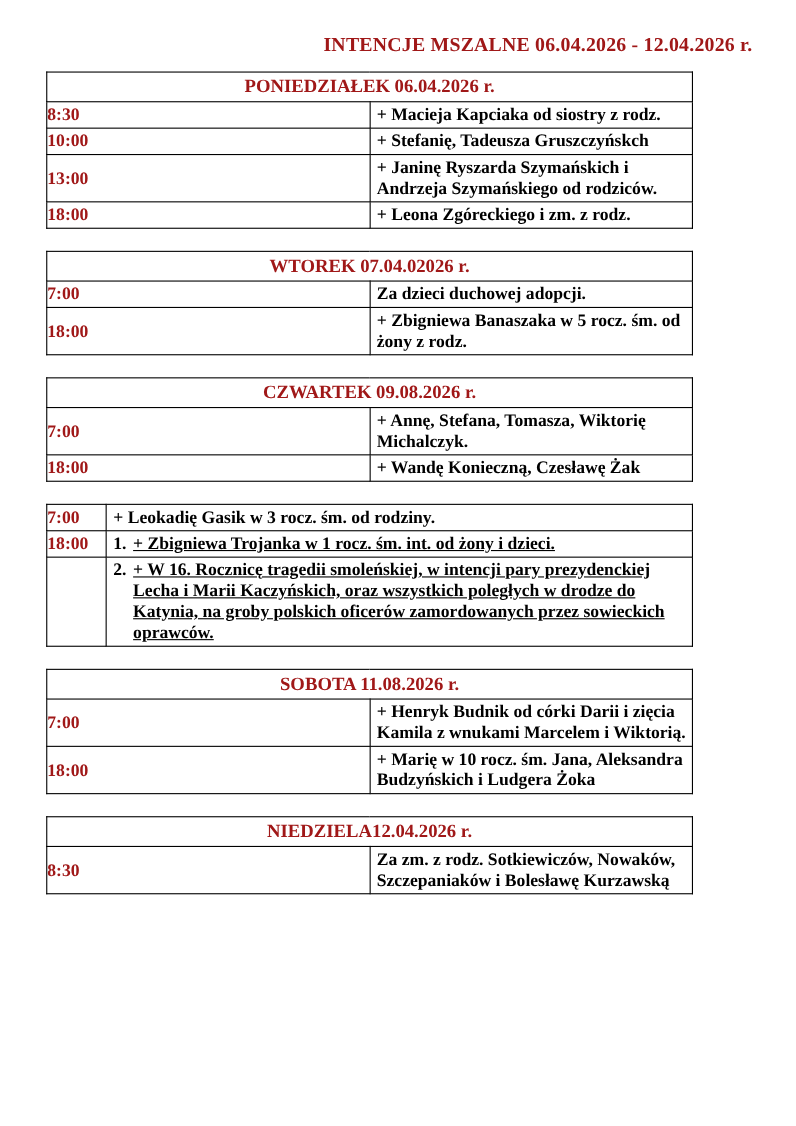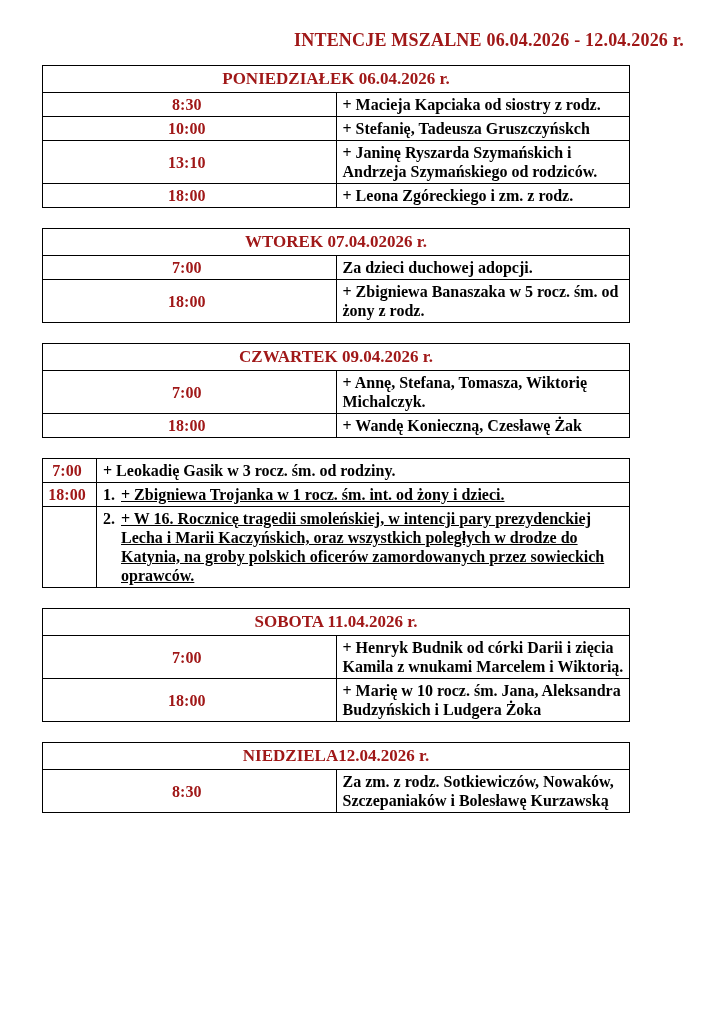--- a/index.html
+++ b/index.html
@@ -31,21 +31,21 @@
     color: var(--accent);
     font-size: 17px;
     text-align: center;
     padding: 3px 2px;
     font-weight: bold;
   }
   td.time {
     width: 54px;
     color: var(--accent);
     font-size: 16px;
-    text-align: center;
+    text-align: left;
     vertical-align: middle;
     padding: 2px 5px 2px 0;
     line-height: 19px;
   }
   td.intention {
     font-size: 16px;
     padding: 2px 4px 2px 6px;
     line-height: 19px;
     vertical-align: middle;
   }
@@ -67,21 +67,21 @@
         </tr>
     <tr>
       <td class="time">8:30</td>
       <td class="intention">+ Macieja Kapciaka od siostry z rodz.</td>
     </tr>
     <tr>
       <td class="time">10:00</td>
       <td class="intention">+ Stefanię, Tadeusza Gruszczyńskch</td>
     </tr>
     <tr>
-      <td class="time">13:10</td>
+      <td class="time">13:00</td>
       <td class="intention">+ Janinę Ryszarda Szymańskich i Andrzeja Szymańskiego od rodziców.</td>
     </tr>
     <tr>
       <td class="time">18:00</td>
       <td class="intention">+ Leona Zgóreckiego i zm. z rodz.</td>
     </tr>
   </tbody>
     </table>
 
   <table class="day">
@@ -97,21 +97,21 @@
       <td class="time">18:00</td>
       <td class="intention">+ Zbigniewa Banaszaka w 5 rocz. śm. od żony  z rodz.</td>
     </tr>
   </tbody>
     </table>
 
 
   <table class="day">
     <tbody>
         <tr>
-          <th class="day-header" colspan="2">CZWARTEK 09.04.2026 r.</th>
+          <th class="day-header" colspan="2">CZWARTEK 09.08.2026 r.</th>
         </tr>
     <tr>
       <td class="time">7:00</td>
       <td class="intention">+ Annę, Stefana, Tomasza, Wiktorię Michalczyk.</td>
     </tr>
     <tr>
       <td class="time">18:00</td>
       <td class="intention">+ Wandę Konieczną, Czesławę Żak</td>
     </tr>
   </tbody>
@@ -140,21 +140,21 @@
           <span class="txt">+ W 16. Rocznicę tragedii smoleńskiej, w intencji pary prezydenckiej Lecha i Marii Kaczyńskich, oraz wszystkich poległych w drodze do Katynia, na groby polskich oficerów zamordowanych przez sowieckich oprawców.</span>
         </div>
       </td>
     </tr>
   </tbody>
     </table>
 
   <table class="day">
     <tbody>
         <tr>
-          <th class="day-header" colspan="2">SOBOTA 11.04.2026 r.</th>
+          <th class="day-header" colspan="2">SOBOTA 11.08.2026 r.</th>
         </tr>
     <tr>
       <td class="time">7:00</td>
       <td class="intention">+ Henryk Budnik od córki Darii i zięcia Kamila z wnukami Marcelem i Wiktorią.</td>
     </tr>
     <tr>
       <td class="time">18:00</td>
       <td class="intention">+ Marię w 10 rocz. śm. Jana, Aleksandra Budzyńskich i Ludgera Żoka</td>
     </tr>
   </tbody>

